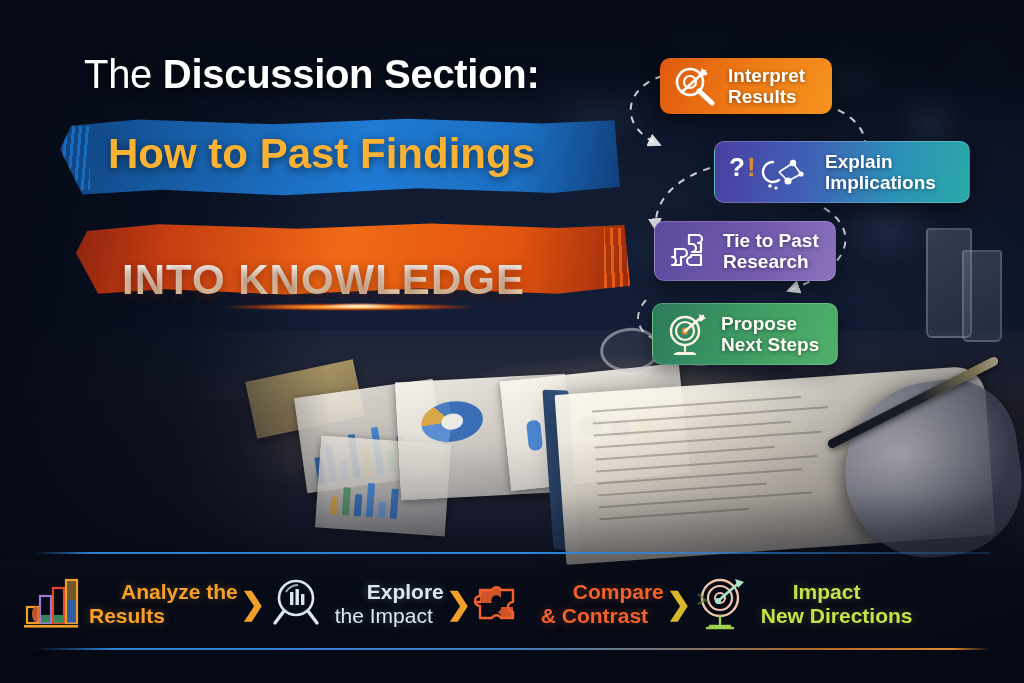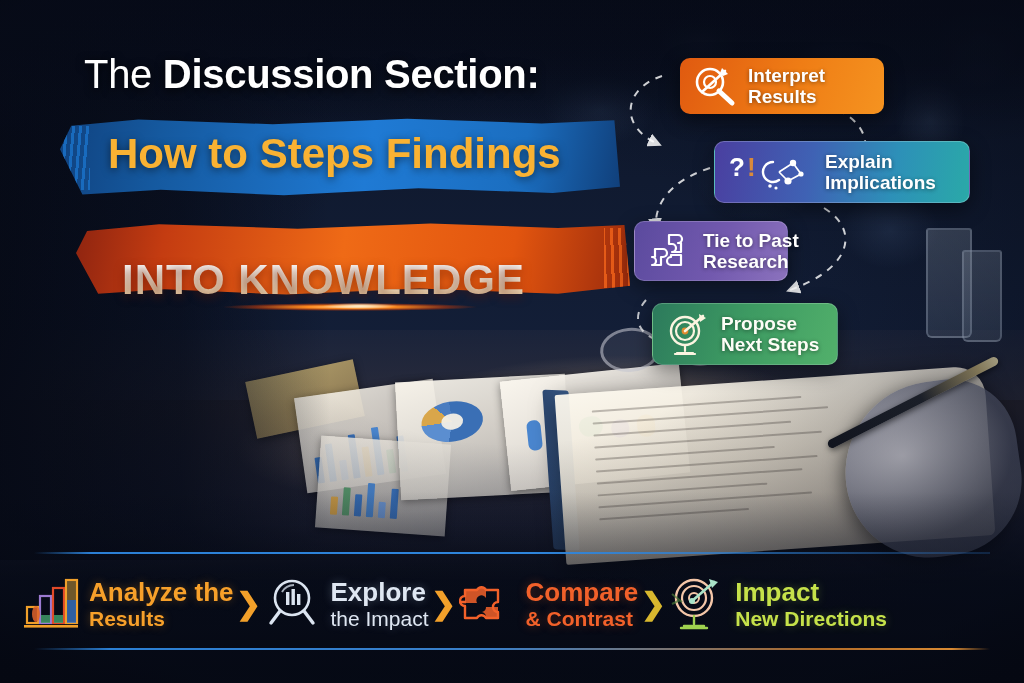--- a/index.html
+++ b/index.html
@@ -186,26 +186,26 @@
   .flow-card {
     position: absolute; display: flex; align-items: center; gap: 10px;
     border-radius: 10px; padding: 8px 14px 8px 12px;
     box-shadow: 0 6px 20px rgba(0,0,0,.45);
   }
   .flow-card .ftext { display: flex; flex-direction: column; line-height: 1.12; }
   .flow-card .ftext span { color: #ffffff; font-size: 19px; font-weight: 600; white-space: nowrap;
     text-shadow: 0 1px 4px rgba(0,0,0,.45); }
   .fc-icon { width: 46px; height: 44px; flex: 0 0 46px; position: relative; }
 
-  #card-0 { left: 680px; top: 58px; width: 204px; height: 56px;
+  #card-0 { left: 660px; top: 58px; width: 172px; height: 56px;
     background: linear-gradient(110deg, #e05a10 0%, #ef7d15 55%, #f59320 100%); }
   #card-1 { left: 714px; top: 141px; width: 256px; height: 62px;
     background: linear-gradient(100deg, #4a3fa0 0%, #3f62b4 38%, #2d90b8 70%, #2aa9a8 100%);
     border: 1px solid rgba(255,255,255,.22); }
-  #card-2 { left: 634px; top: 221px; width: 154px; height: 60px;
+  #card-2 { left: 654px; top: 221px; width: 182px; height: 60px;
     background: linear-gradient(110deg, #5b4a9e 0%, #7259ae 55%, #8b72bd 100%);
     border: 1px solid rgba(255,255,255,.18); }
   #card-3 { left: 652px; top: 303px; width: 186px; height: 62px;
     background: linear-gradient(110deg, #2c7a5c 0%, #3d9a62 48%, #52b06b 100%);
     border: 1px solid rgba(255,255,255,.18); }
   #card-3 .ftext span { color: #fdfdf6; }
 
   .flow-path { position: absolute; left: 600px; top: 48px; width: 300px; height: 330px; }
 
   
@@ -217,21 +217,21 @@
   #divider-bottom {
     left: 34px; top: 648px; width: 956px;
     background: linear-gradient(90deg, rgba(30,90,170,0) 0%, #2b7fd4 8%, #3a7fc8 48%, #b06a28 82%, #d98a33 96%, rgba(200,120,40,0) 100%);
   }
 
   .steps { position: absolute; left: 22px; top: 562px; width: 984px; height: 84px;
     display: flex; align-items: center; }
   .step { display: flex; align-items: center; gap: 9px; }
   .step .s-icon { width: 58px; height: 60px; flex: 0 0 58px; position: relative; }
   .step .s-text { display: flex; flex-direction: column; line-height: 1.16; white-space: nowrap; }
-  .step .s-text .l1 { font-size: 26px; font-weight: 700; }
+  .step .s-text .l1 { font-size: 21px; font-weight: 700; margin-left: 32px; }
   .step .s-text .l2 { font-size: 21px; font-weight: 700; }
   .chev { flex: 0 0 30px; text-align: center; font-size: 30px; font-weight: 700; line-height: 1; }
 
   #step-0 .l1, #step-0 .l2 { color: #f7a02a; text-shadow: 0 0 10px rgba(240,150,30,.35); }
   #step-1 .l1, #step-1 .l2 { color: #dfe7f2; text-shadow: 0 0 10px rgba(190,210,240,.3); }
   #step-1 .l1 { font-weight: 700; } #step-1 .l2 { font-weight: 400; }
   #step-2 .l1, #step-2 .l2 { color: #f2612a; text-shadow: 0 0 10px rgba(230,90,30,.35); }
   #step-3 .l1, #step-3 .l2 { color: #c6e24a; text-shadow: 0 0 10px rgba(180,220,70,.3); }
   #chev-0 { color: #f2a02a; } #chev-1 { color: #f2a02a; } #chev-2 { color: #d8b72e; }
 </style>
@@ -305,21 +305,21 @@
     <div class="bg-leftdark"></div>
     <div class="bg-topfade"></div>
     <div class="bg-vignette"></div>
   </div>
 
   <div class="title-line1">
     <span class="light">The </span><span class="bold">Discussion Section:</span>
   </div>
 
   <div class="brush-blue"></div>
-  <div class="title-line2">How to Steps Findings</div>
+  <div class="title-line2">How to Past Findings</div>
 
   <div class="brush-orange"></div>
   <div class="title-line3">INTO KNOWLEDGE</div>
   <div class="ember"></div>
   <div class="ember2"></div>
 
   <svg class="flow-path" viewBox="0 0 300 330">
     <defs>
       <marker id="ah" viewBox="0 0 10 10" refX="7" refY="5" markerWidth="7" markerHeight="7" orient="auto">
         <path d="M0,0 L10,5 L0,10 z" fill="rgba(255,255,255,.85)"></path>

